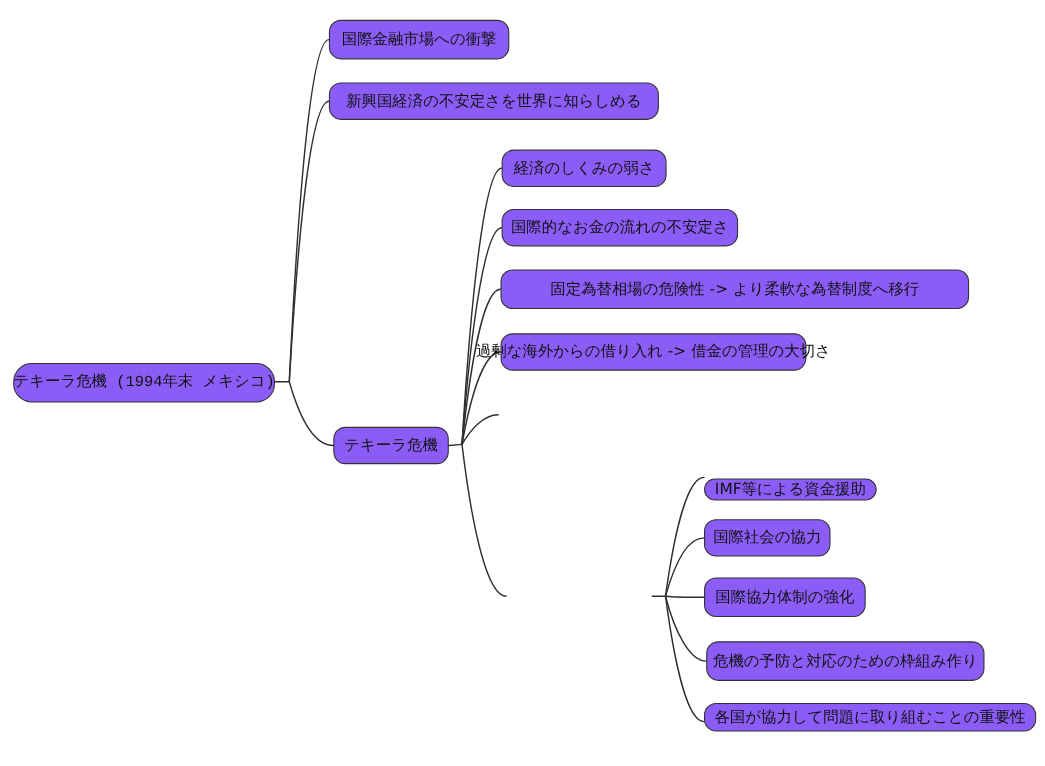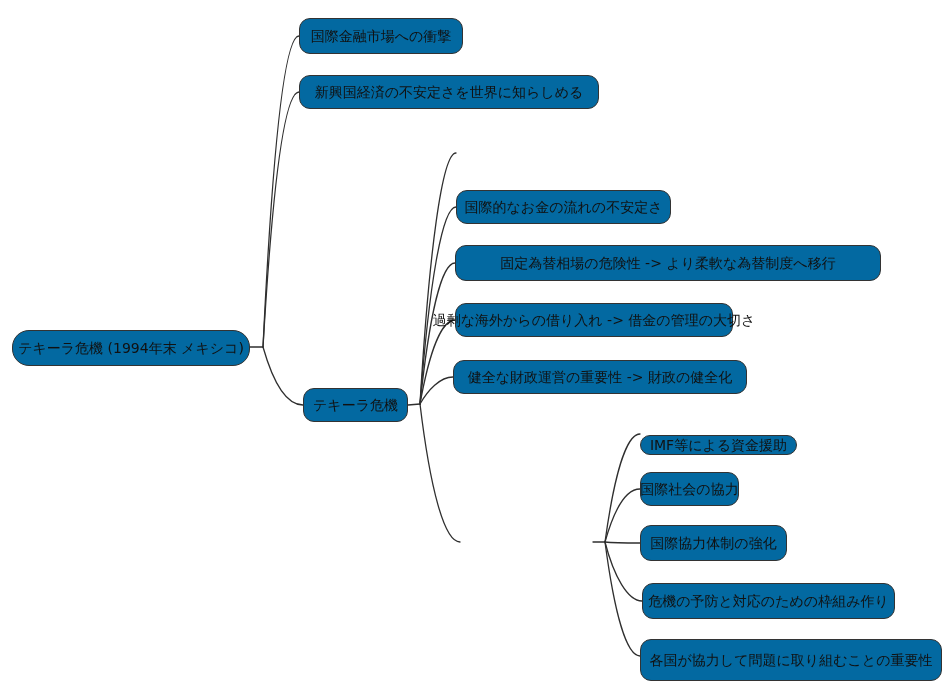--- a/index.html
+++ b/index.html
@@ -22,29 +22,29 @@
     stroke: #2f2f2f;
     stroke-width: 1.3;
     stroke-linecap: round;
   }
   .node {
     position: absolute;
     box-sizing: border-box;
     display: flex;
     align-items: center;
     justify-content: center;
-    background: #0369a1;
+    background: #8b5cf6;
     border: 1.6px solid #333333;
     border-radius: 11px;
     font-size: 14px;
     color: #111111;
     white-space: nowrap;
     line-height: 1;
   }
-  .node.root { border-radius: 17px; }
+  .node.root { border-radius: 17px; font-family: Liberation Mono, monospace; }
 </style>
 </head>
 <body>
 
 <div class="canvas">
 
   <svg class="edges" viewBox="0 0 950 696">
 
     <line x1="250" y1="347" x2="263" y2="347"></line>
     <path d="M263,347 C272,160 284,36 299,36"></path>
@@ -64,23 +64,23 @@
     <path d="M605,542 C614,510 626,489 640,489"></path>
     <path d="M605,542 C614,543 626,543 640,543"></path>
     <path d="M605,542 C614,577 628,601 642,601"></path>
     <path d="M605,542 C614,610 626,656 640,656"></path>
   </svg>
 
   <div class="node root" style="left:12px;  top:330px; width:238px; height:36px">テキーラ危機 (1994年末 メキシコ)</div>
   <div class="node" style="left:299px; top:18px;  width:164px; height:36px">国際金融市場への衝撃</div>
   <div class="node" style="left:299px; top:75px;  width:300px; height:34px">新興国経済の不安定さを世界に知らしめる</div>
   <div class="node" style="left:303px; top:388px; width:105px; height:34px">テキーラ危機</div>
+  <div class="node" style="left:456px; top:136px; width:150px; height:34px">経済のしくみの弱さ</div>
   <div class="node" style="left:456px; top:190px; width:215px; height:34px">国際的なお金の流れの不安定さ</div>
   <div class="node" style="left:455px; top:245px; width:426px; height:36px">固定為替相場の危険性 -&gt; より柔軟な為替制度へ移行</div>
   <div class="node" style="left:455px; top:303px; width:278px; height:34px">過剰な海外からの借り入れ -&gt; 借金の管理の大切さ</div>
-  <div class="node" style="left:453px; top:360px; width:294px; height:34px">健全な財政運営の重要性 -&gt; 財政の健全化</div>
   <div class="node" style="left:640px; top:435px; width:157px; height:20px">IMF等による資金援助</div>
-  <div class="node" style="left:640px; top:472px; width:99px; height:34px">国際社会の協力</div>
+  <div class="node" style="left:640px; top:472px; width:115px; height:34px">国際社会の協力</div>
   <div class="node" style="left:642px; top:583px; width:253px; height:36px">危機の予防と対応のための枠組み作り</div>
   <div class="node" style="left:640px; top:525px; width:147px; height:36px">国際協力体制の強化</div>
-  <div class="node" style="left:640px; top:639px; width:302px; height:42px">各国が協力して問題に取り組むことの重要性</div>
+  <div class="node" style="left:640px; top:639px; width:302px; height:26px">各国が協力して問題に取り組むことの重要性</div>
 
 </div>
 
 </body></html>

